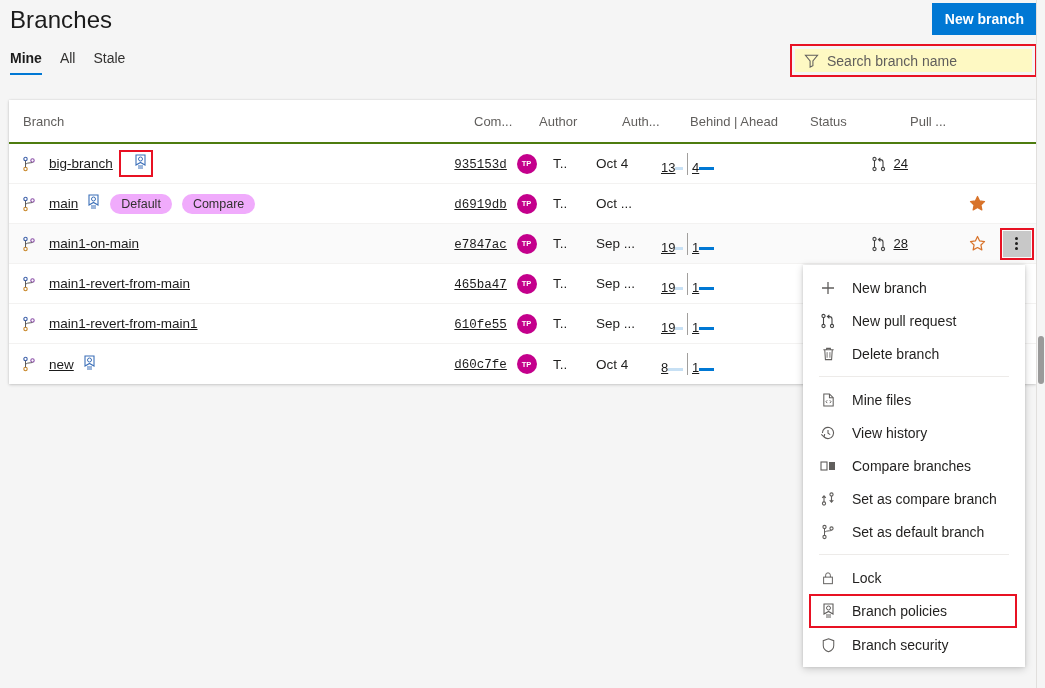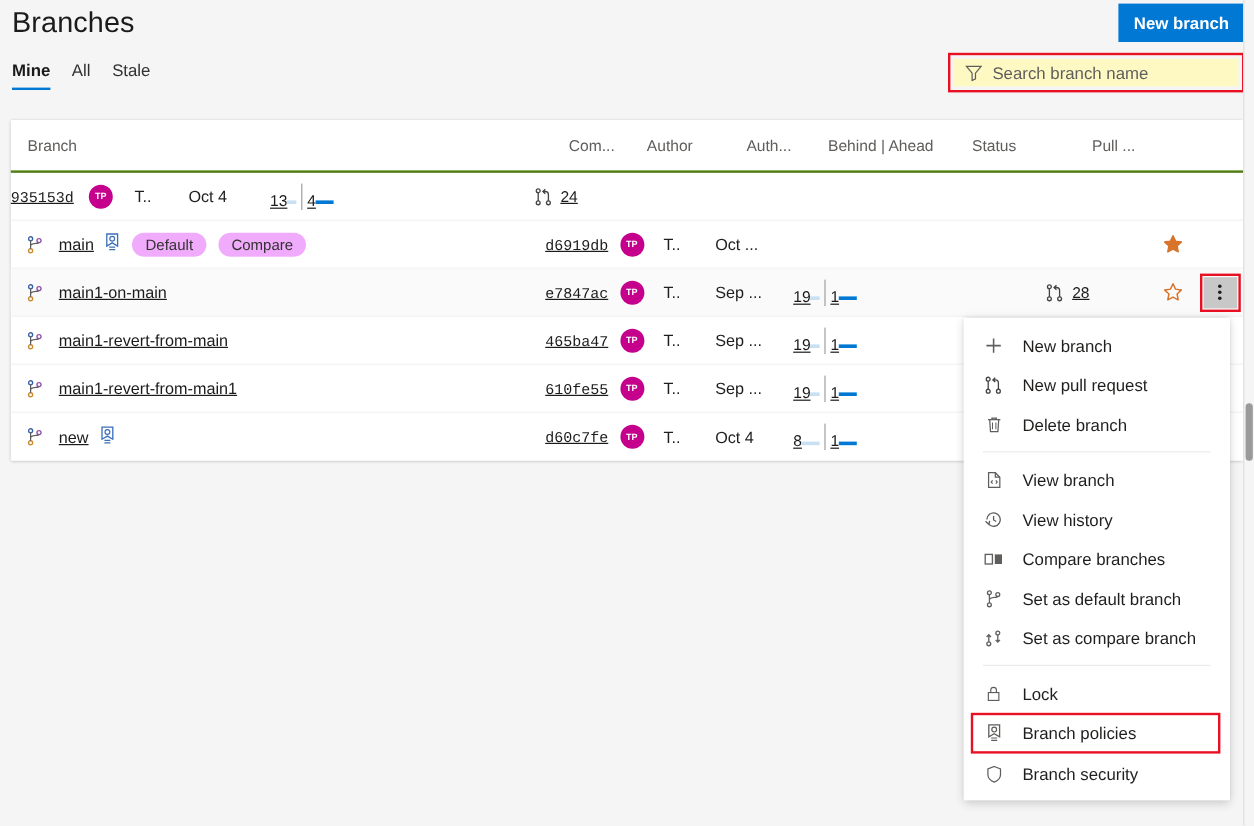--- a/index.html
+++ b/index.html
@@ -189,20 +189,36 @@
       <div class="hdr-commit">Com...</div>
       <div class="hdr-author">Author</div>
       <div class="hdr-authname"></div>
       <div class="hdr-date">Auth...</div>
       <div class="hdr-ba">Behind | Ahead</div>
       <div class="hdr-status">Status</div>
       <div class="hdr-pull">Pull ...</div>
     </div>
     <div id="rows">
         <div class="row">
+          <div class="c-branch">
+            <svg class="git-icon" width="16" height="16" viewBox="0 0 16 16">
+              <circle cx="4.5" cy="3" r="1.7" fill="none" stroke="#3b5ea8" stroke-width="1.1"></circle>
+              <circle cx="4.5" cy="13" r="1.7" fill="none" stroke="#c98a2e" stroke-width="1.1"></circle>
+              <circle cx="11.5" cy="4.5" r="1.7" fill="none" stroke="#8b4fa8" stroke-width="1.1"></circle>
+              <path d="M4.5 4.7v6.6M4.5 9c0-3 7-1.5 7-3" fill="none" stroke="#5a5a5a" stroke-width="1"></path>
+            </svg>
+            <span class="branch-link">big-branch</span>
+            <span class="policy-hl">
+              <span class="policy-icon"><svg width="13" height="16" viewBox="0 0 13 16">
+                  <path d="M2 1h9v10l-4.5-2.6L2 11z" fill="none" stroke="#3b6fb8" stroke-width="1.1"></path>
+                  <circle cx="6.5" cy="5" r="2" fill="none" stroke="#3b6fb8" stroke-width="1"></circle>
+                  <path d="M4 12h5M4 14h5" stroke="#3b6fb8" stroke-width="1"></path>
+                </svg></span>
+            </span>
+          </div>
           <div class="c-commit"><span class="commit-link">935153d</span></div>
           <div class="c-avatar">
             <span class="avatar">TP</span>
           </div>
           <div class="c-authname">T..</div>
           <div class="c-date">Oct 4</div>
           <div class="c-ba">
             <div class="ba">
               <div class="ba-cell">
                 <span class="ba-num">13</span>
@@ -456,62 +472,62 @@
       </div>
       <div class="ctx-sep"></div>
       <div class="ctx-item">
         <span class="ctx-ico">
           <svg width="15" height="16" viewBox="0 0 16 16">
             <path d="M3 1.5h6l4 4v9H3z" fill="none" stroke="#605e5c" stroke-width="1.1"></path>
             <path d="M9 1.5v4h4" fill="none" stroke="#605e5c" stroke-width="1.1"></path>
             <path d="M6.6 8.3 5.3 9.8l1.3 1.5M9.4 8.3l1.3 1.5-1.3 1.5" fill="none" stroke="#605e5c" stroke-width="1"></path>
           </svg>
         </span>
-        <span>View branch</span>
+        <span>Mine files</span>
       </div>
       <div class="ctx-item">
         <span class="ctx-ico">
           <svg width="16" height="16" viewBox="0 0 16 16">
             <path d="M2.4 8a5.6 5.6 0 1 1 1.7 4" fill="none" stroke="#605e5c" stroke-width="1.1"></path>
             <path d="M1.3 9.4 4.1 12l.6-3" fill="none" stroke="#605e5c" stroke-width="1.1"></path>
             <path d="M8 5v3.3l2.2 1.3" fill="none" stroke="#605e5c" stroke-width="1.1"></path>
           </svg>
         </span>
         <span>View history</span>
       </div>
       <div class="ctx-item">
         <span class="ctx-ico">
           <svg width="16" height="14" viewBox="0 0 16 14">
             <rect x="1" y="3" width="6" height="8" fill="none" stroke="#605e5c" stroke-width="1.1"></rect>
             <rect x="9" y="3" width="6" height="8" fill="#605e5c"></rect>
           </svg>
         </span>
         <span>Compare branches</span>
+      </div>
+      <div class="ctx-item">
+        <span class="ctx-ico">
+          <svg width="16" height="16" viewBox="0 0 16 16">
+            <circle cx="4" cy="12.5" r="1.6" fill="none" stroke="#605e5c" stroke-width="1.1"></circle>
+            <circle cx="11.5" cy="3.5" r="1.6" fill="none" stroke="#605e5c" stroke-width="1.1"></circle>
+            <path d="M4 10.9V5.5M11.5 5.1v5.4M2.2 6.8 4 4.9l1.8 1.9M9.7 9.2l1.8 1.9 1.8-1.9" fill="none" stroke="#605e5c" stroke-width="1.1"></path>
+          </svg>
+        </span>
+        <span>Set as compare branch</span>
       </div>
       <div class="ctx-item">
         <span class="ctx-ico">
           <svg width="16" height="16" viewBox="0 0 16 16">
             <circle cx="4.5" cy="3" r="1.6" fill="none" stroke="#605e5c" stroke-width="1.1"></circle>
             <circle cx="4.5" cy="13" r="1.6" fill="none" stroke="#605e5c" stroke-width="1.1"></circle>
             <circle cx="11.5" cy="4.5" r="1.6" fill="none" stroke="#605e5c" stroke-width="1.1"></circle>
             <path d="M4.5 4.6v6.8M4.5 9c0-3 7-1.5 7-3" fill="none" stroke="#605e5c" stroke-width="1"></path>
           </svg>
         </span>
         <span>Set as default branch</span>
       </div>
-      <div class="ctx-item">
-        <span class="ctx-ico">
-          <svg width="16" height="16" viewBox="0 0 16 16">
-            <circle cx="4" cy="12.5" r="1.6" fill="none" stroke="#605e5c" stroke-width="1.1"></circle>
-            <circle cx="11.5" cy="3.5" r="1.6" fill="none" stroke="#605e5c" stroke-width="1.1"></circle>
-            <path d="M4 10.9V5.5M11.5 5.1v5.4M2.2 6.8 4 4.9l1.8 1.9M9.7 9.2l1.8 1.9 1.8-1.9" fill="none" stroke="#605e5c" stroke-width="1.1"></path>
-          </svg>
-        </span>
-        <span>Set as compare branch</span>
-      </div>
       <div class="ctx-sep"></div>
       <div class="ctx-item">
         <span class="ctx-ico">
           <svg width="14" height="16" viewBox="0 0 16 16">
             <rect x="3" y="7" width="10" height="7.5" fill="none" stroke="#605e5c" stroke-width="1.1"></rect>
             <path d="M5.3 7V4.8a2.7 2.7 0 0 1 5.4 0V7" fill="none" stroke="#605e5c" stroke-width="1.1"></path>
           </svg>
         </span>
         <span>Lock</span>
       </div>

